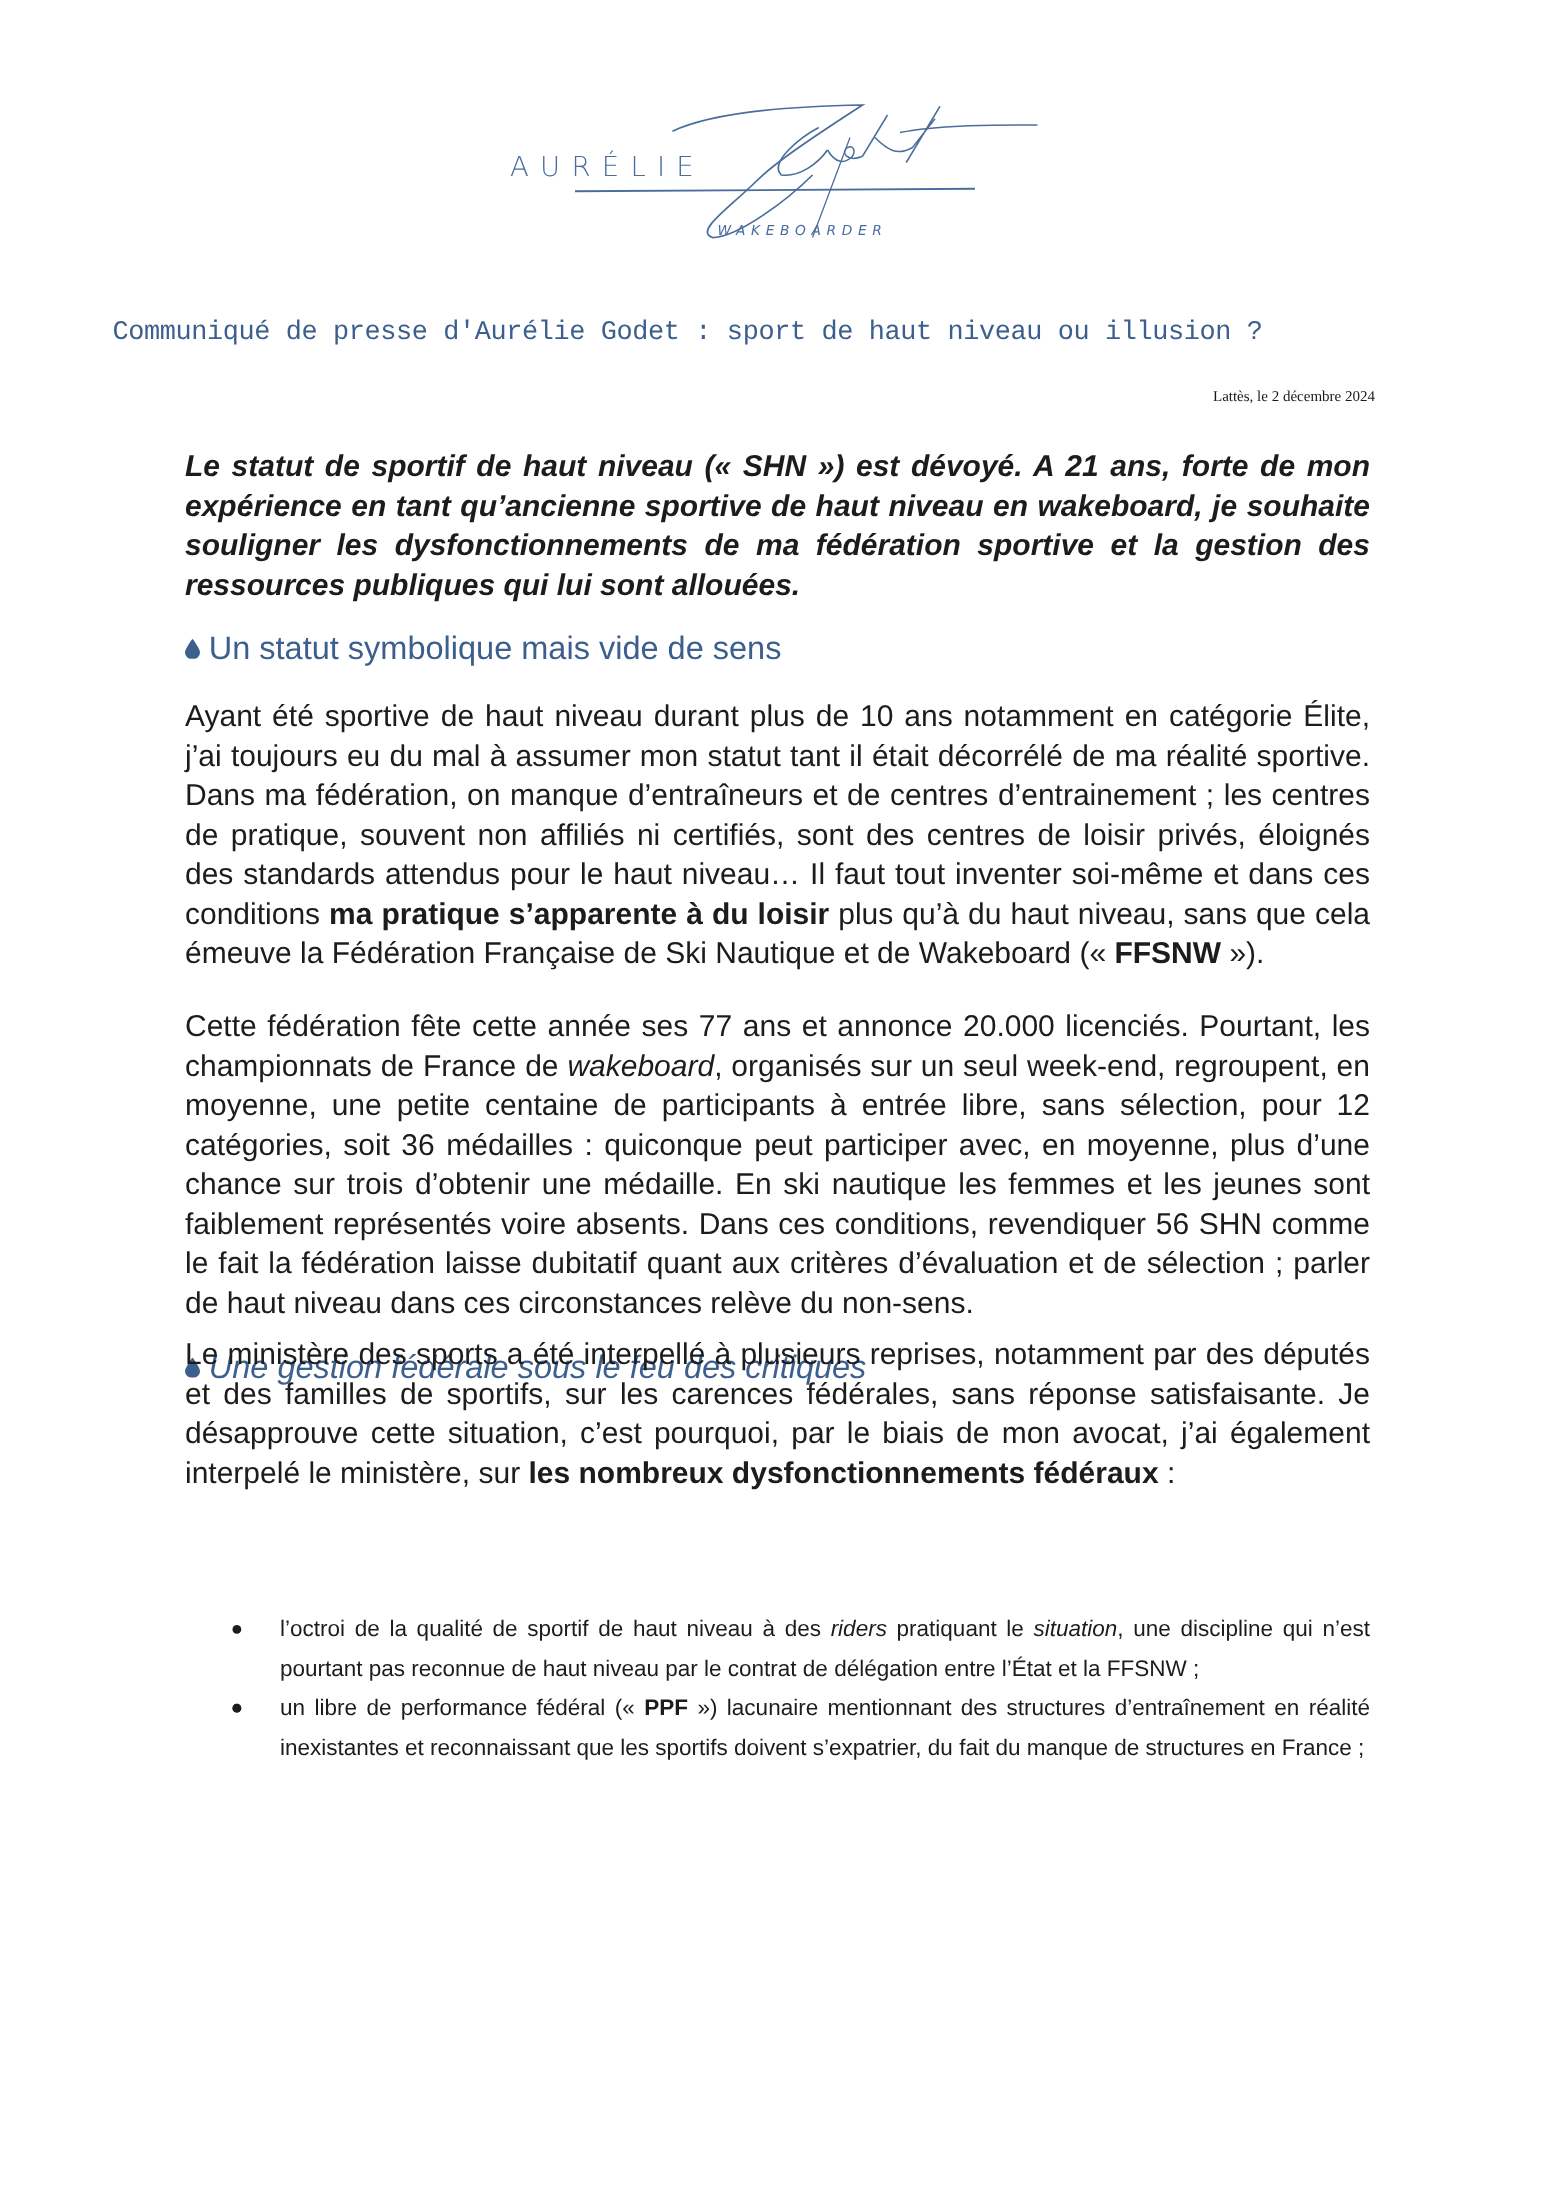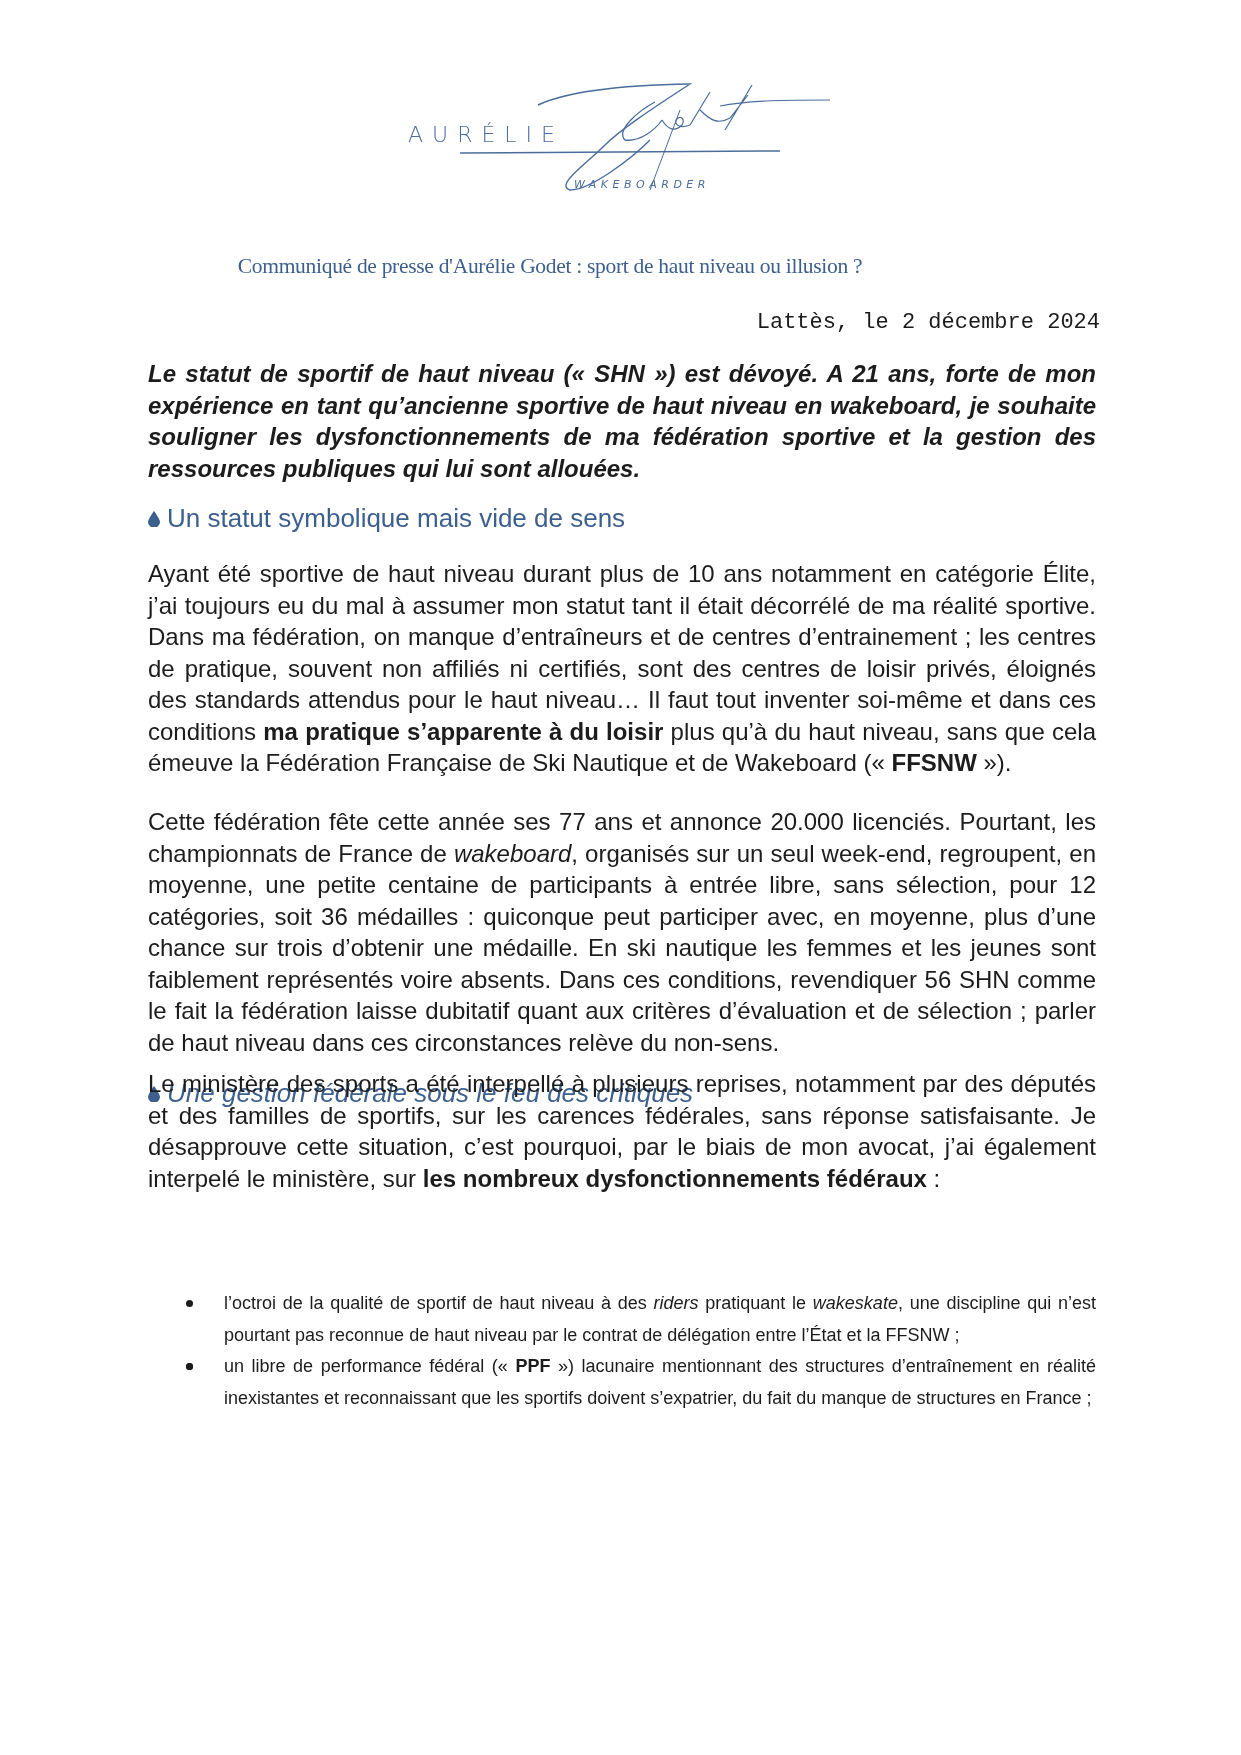--- a/index.html
+++ b/index.html
@@ -7,24 +7,24 @@
          font-family: "Liberation Sans", sans-serif; color: #1a1a1a; }
 
   .logo { position: absolute; left: 400px; top: 70px; width: 440px; height: 130px; }
   .logo-first { position: absolute; left: 8px; top: 52px; font-family: "DejaVu Sans", sans-serif;
                 font-size: 22px; letter-spacing: 9px; color: #4a6d9c; font-weight: 300; }
   .logo-sub { position: absolute; left: 174px; top: 108px; font-family: "DejaVu Sans", sans-serif;
               font-size: 11px; letter-spacing: 4.5px; color: #4a6d9c; font-style: italic; }
   .logo svg { position: absolute; left: 0; top: 0; }
 
   .title { position: absolute; left: 0; width: 1100px; top: 254px; text-align: center;
-           font-family: Liberation Serif, serif; font-size: 21.5px; color: #3c5f8e;
+           font-family: Liberation Mono, monospace; font-size: 21.5px; color: #3c5f8e;
            letter-spacing: -0.3px; }
-  .dateline { position: absolute; right: 141px; top: 310px; font-size: 22px; color: #1a1a1a;
-              font-family: Liberation Mono, monospace; }
+  .dateline { position: absolute; right: 141px; top: 310px; font-size: 12px; color: #1a1a1a;
+              font-family: Liberation Serif, serif; }
 
   .content { position: absolute; left: 148px; width: 948px; font-size: 24px; line-height: 31.5px;
              font-family: "Liberation Sans", sans-serif; color: #1c1c1c; }
   .content p { margin: 0; text-align: justify; }
   .lead { top: 358px; font-weight: bold; font-style: italic; }
 
   .heading { position: absolute; left: 148px; font-size: 26px; color: #3c5f8e;
              font-family: "Liberation Sans", sans-serif; display: flex; align-items: center; }
   .drop { display: inline-block; width: 12px; height: 16px; margin-right: 7px; }
 
@@ -87,16 +87,16 @@
     <path d="M6 0 C 6 0, 0 8, 0 11 A 6 5.5 0 0 0 12 11 C 12 8, 6 0, 6 0 Z" fill="#3c5f8e"></path>
   </svg>
   <span>Une gestion fédérale sous le feu des critiques</span>
 </div>
 
 <div class="content p3">
   <p><span>Le ministère des sports a été interpellé à plusieurs reprises, notamment par des députés et des familles de sportifs, sur les carences fédérales, sans réponse satisfaisante. Je désapprouve cette situation, c’est pourquoi, par le biais de mon avocat, j’ai également interpelé le ministère, sur </span><b>les nombreux dysfonctionnements fédéraux</b><span> :</span></p>
 </div>
 
 <ul class="bullets">
-  <li><span class="bullet"></span><span><span>l’octroi de la qualité de sportif de haut niveau à des </span><i>riders</i><span> pratiquant le </span><i>wakeskate</i><span>, une discipline qui n’est pourtant pas reconnue de haut niveau par le contrat de délégation entre l’État et la FFSNW ;</span></span></li>
+  <li><span class="bullet"></span><span><span>l’octroi de la qualité de sportif de haut niveau à des </span><i>riders</i><span> pratiquant le </span><i>situation</i><span>, une discipline qui n’est pourtant pas reconnue de haut niveau par le contrat de délégation entre l’État et la FFSNW ;</span></span></li>
   <li><span class="bullet"></span></li>
   <li><span class="bullet"></span><span><span>un libre de performance fédéral (« </span><b>PPF</b><span> ») lacunaire mentionnant des structures d’entraînement en réalité inexistantes et reconnaissant que les sportifs doivent s’expatrier, du fait du manque de structures en France ;</span></span></li>
 </ul>
 
 </body></html>

